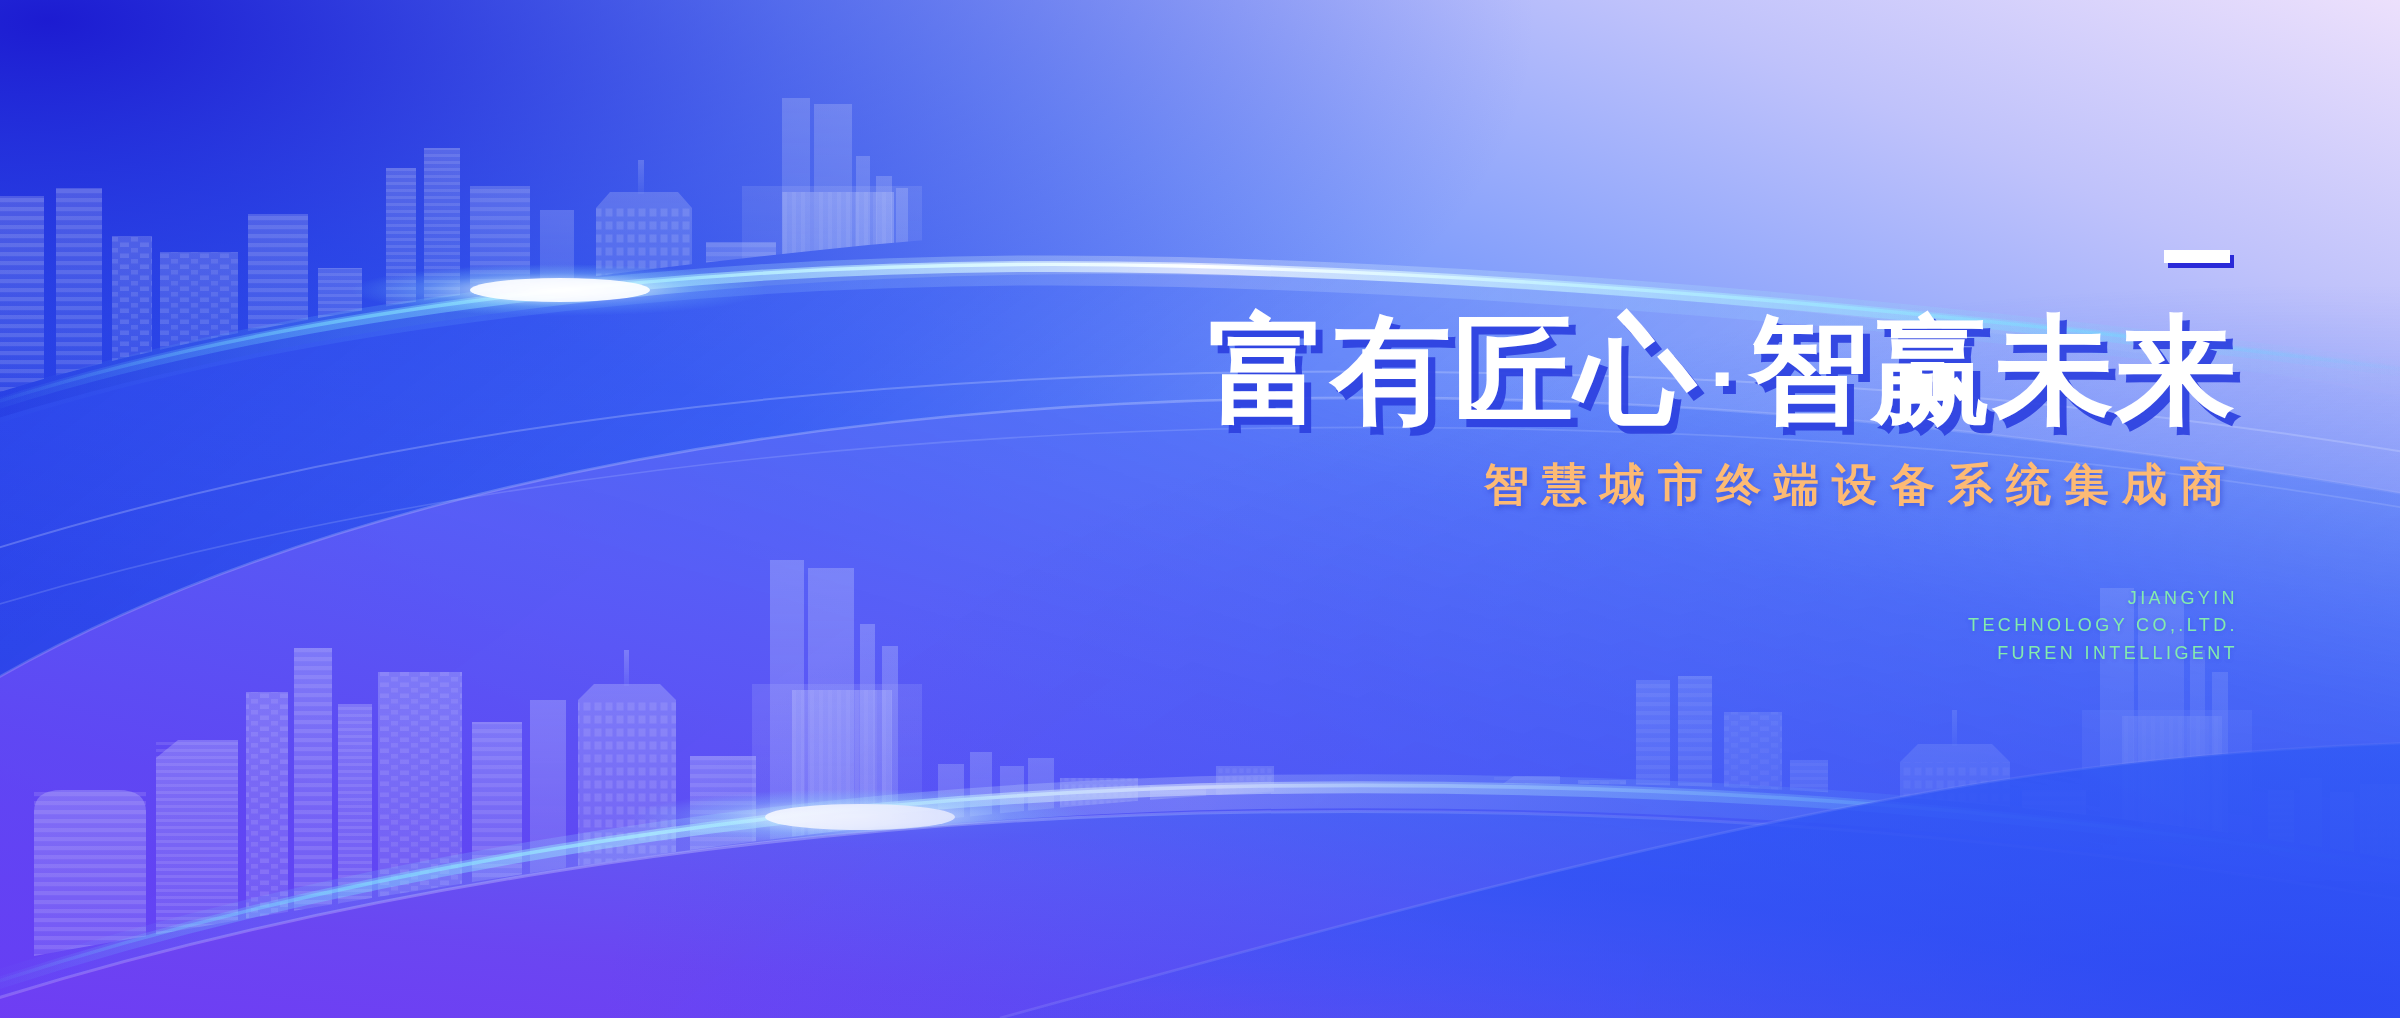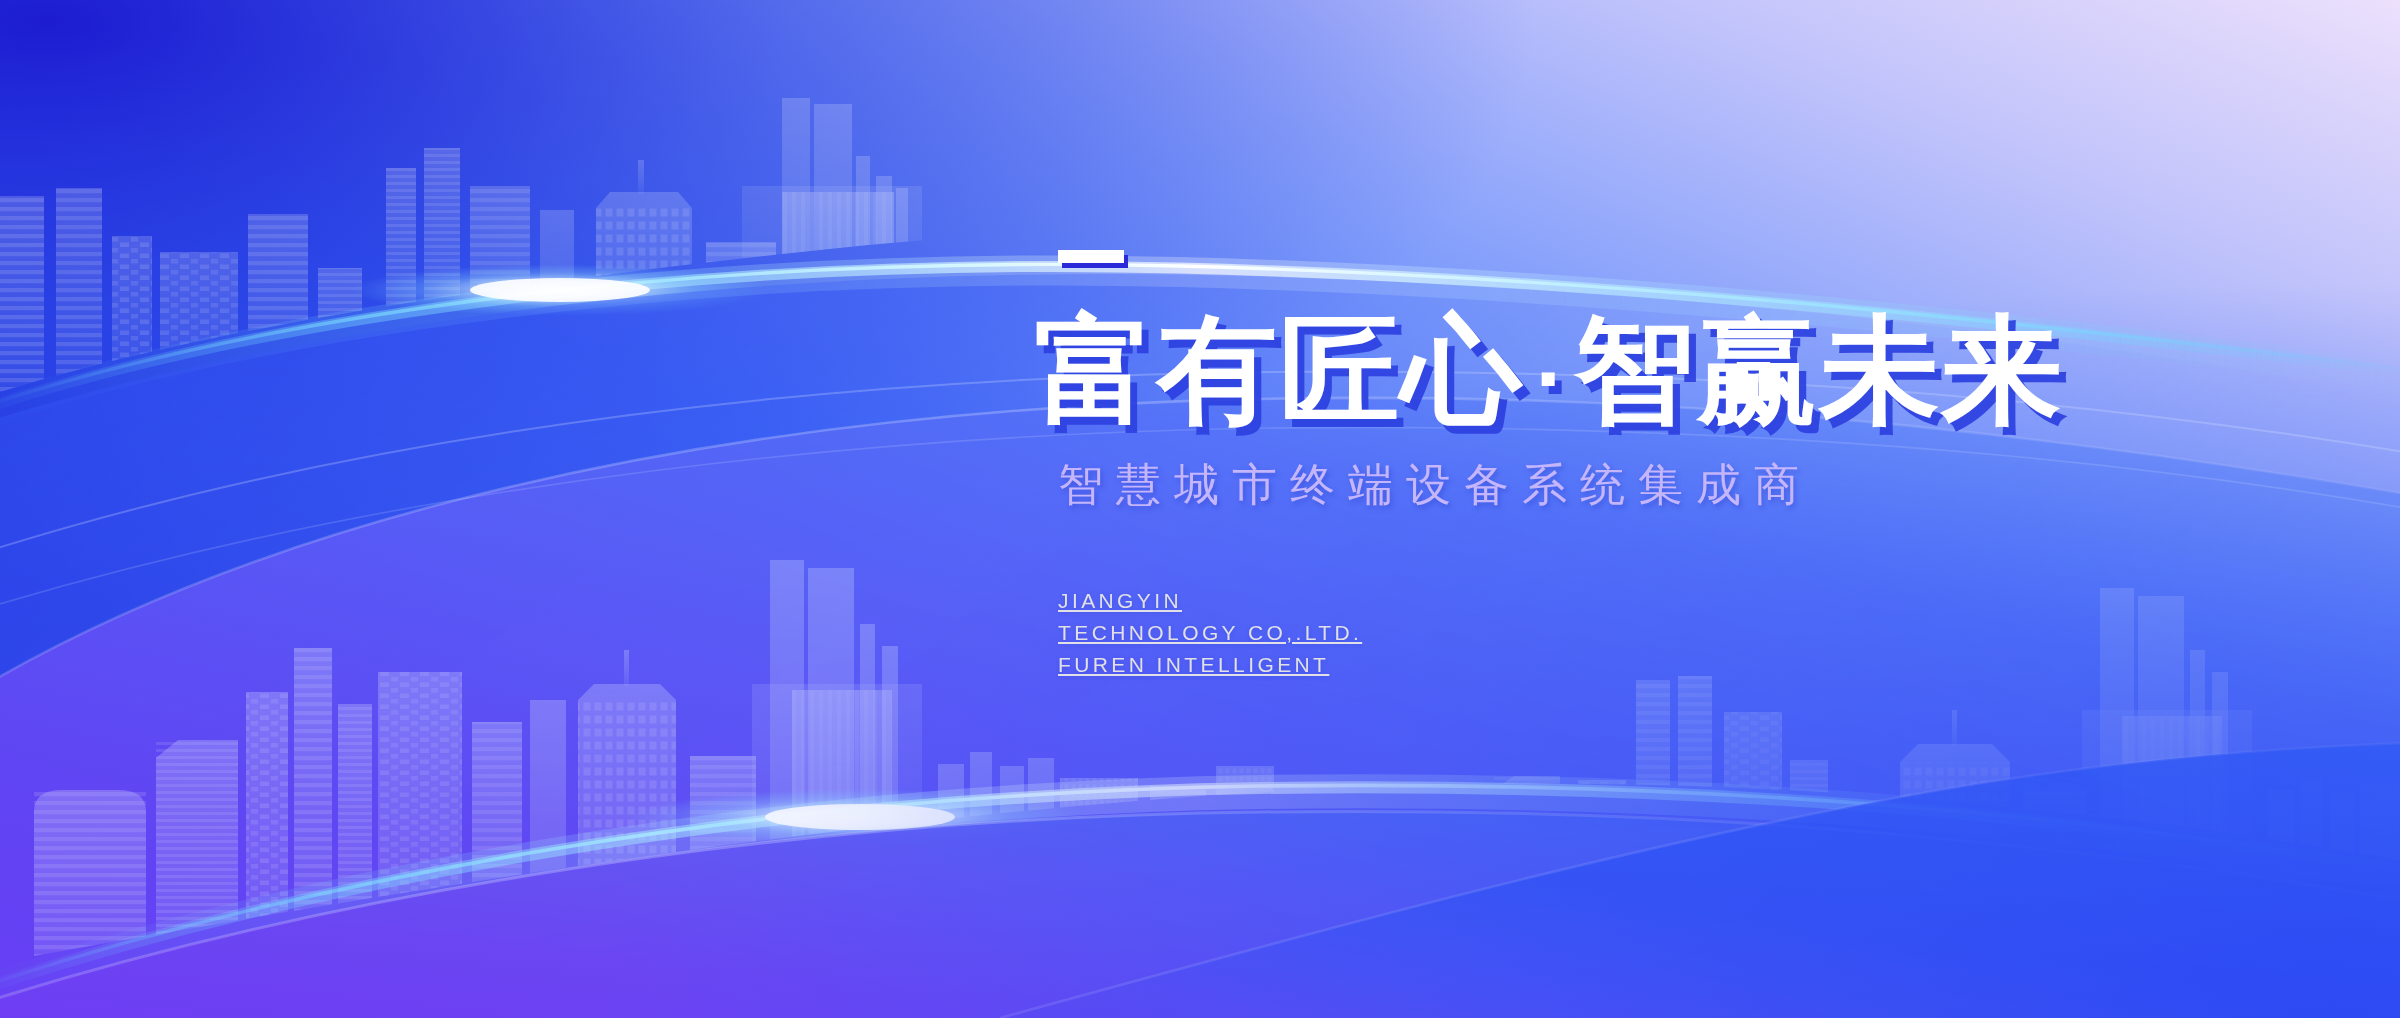--- a/index.html
+++ b/index.html
@@ -7,46 +7,45 @@
     position:relative;width:2400px;height:1018px;overflow:hidden;
     font-family:"Liberation Sans","DejaVu Sans",sans-serif;
     background:#2a45ef;
   }
   .layer{position:absolute;inset:0;}
   #banner svg.layer{display:block;width:2400px;height:1018px;}
 
   
   #text-block{
     position:absolute; right:162px; top:250px; width:1180px;
-    z-index:40; pointer-events:none;
+    text-align:right; z-index:40; pointer-events:none;
   }
   #dash-mark{
     display:inline-block;width:66px;height:13px;background:#ffffff;
     box-shadow:4px 5px 0 0 #2a2ad8;
     margin:0 8px 44px 0;
   }
   #headline{
     font-size:118px;line-height:1.0;font-weight:bold;color:#ffffff;
     letter-spacing:2px;white-space:nowrap;margin:0;
     text-shadow:7px 8px 0 rgba(44,64,224,.92);
     font-family:"DejaVu Sans","Liberation Sans",sans-serif;
     transform:scaleX(1.02);transform-origin:right center;
   }
   #headline .dot{font-size:72px;vertical-align:middle;padding:0 10px;}
   #subtitle{
-    margin:26px 6px 0 0;font-size:45px;color:#c4b5fd;font-weight:400;
+    margin:26px 0 0 0;font-size:45px;color:#fdba74;font-weight:700;
     letter-spacing:13px;white-space:nowrap;
     text-shadow:2px 3px 5px rgba(40,60,200,.45);
     font-family:"DejaVu Sans","Liberation Sans",sans-serif;
   }
   #company{
-    margin-top:70px;color:#e5e5e5;font-size:21px;letter-spacing:3.4px;
+    margin-top:70px;color:#86efac;font-size:18px;letter-spacing:3.4px;
     line-height:1.52;font-weight:400;opacity:.97;
     text-shadow:0 1px 4px rgba(40,60,200,.35);
-    text-decoration:underline;
   }
   #company div{white-space:nowrap;}
 </style>
 </head>
 <body>
 
 <div id="banner">
 
   <svg class="layer" viewBox="0 0 2400 1018" preserveAspectRatio="none">
     <defs>

